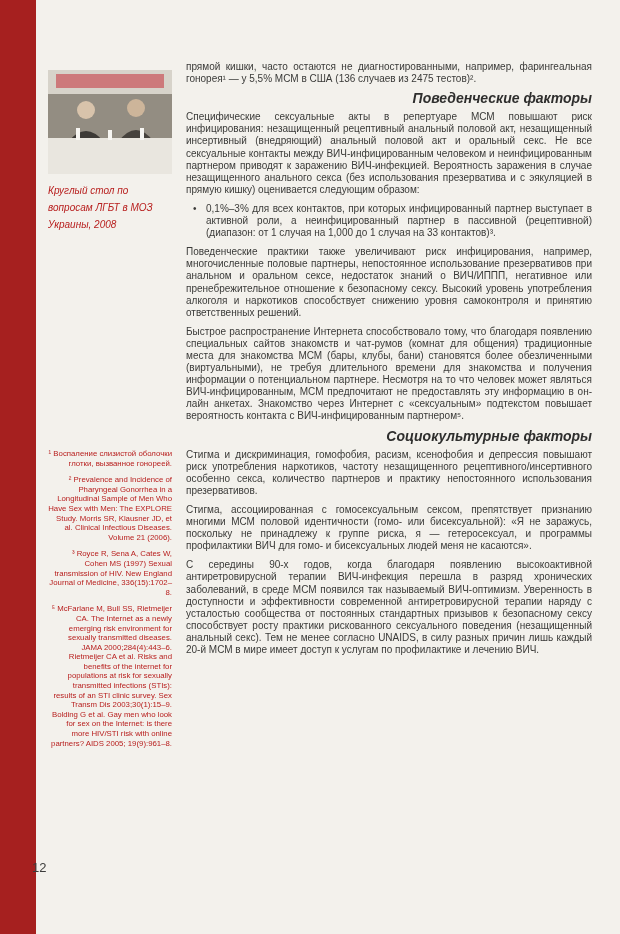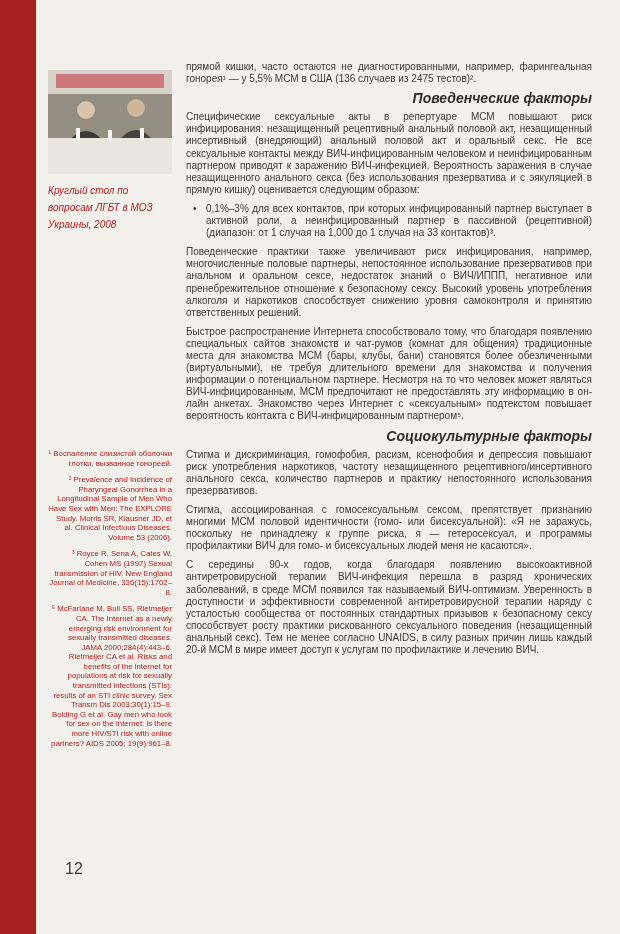--- a/index.html
+++ b/index.html
@@ -43,22 +43,22 @@
     left: 48px; top: 449px;
     width: 124px;
     font-size: 7.8px;
     line-height: 9.6px;
     color: #b8201f;
     text-align: right;
   }
   .footnotes p { margin-bottom: 7px; }
   .page-number {
     position: absolute;
-    left: 65px; top: 860px;
-    font-size: 16px;
+    left: 32px; top: 860px;
+    font-size: 13px;
     color: #3c3c3b;
   }
   .main {
     position: absolute;
     left: 186px; top: 61px;
     width: 406px;
     color: #3a3a38;
     font-size: 10px;
     line-height: 12.1px;
     text-align: justify;
@@ -110,21 +110,21 @@
       <rect x="28" y="58" width="4" height="12" fill="#f7f6f2"></rect>
       <rect x="60" y="60" width="4" height="10" fill="#f7f6f2"></rect>
       <rect x="92" y="58" width="4" height="12" fill="#f7f6f2"></rect>
     </svg>
   </div>
 
   <div class="caption">Круглый стол по вопросам ЛГБТ в МОЗ Украины, 2008</div>
 
   <div class="footnotes">
     <p>¹ Воспаление слизистой оболочки глотки, вызванное гонореей.</p>
-    <p>² Prevalence and Incidence of Pharyngeal Gonorrhea in a Longitudinal Sample of Men Who Have Sex with Men: The EXPLORE Study. Morris SR, Klausner JD, et al. Clinical Infectious Diseases. Volume 53 (2006).</p>
+    <p>² Prevalence and Incidence of Pharyngeal Gonorrhea in a Longitudinal Sample of Men Who Have Sex with Men: The EXPLORE Study. Morris SR, Klausner JD, et al. Clinical Infectious Diseases. Volume 21 (2006).</p>
     <p>³ Royce R, Sena A, Cates W, Cohen MS (1997) Sexual transmission of HIV. New England Journal of Medicine, 336(15):1702–8.</p>
     <p>⁵ McFarlane M, Bull SS, Rietmeijer CA. The Internet as a newly emerging risk environment for sexually transmitted diseases. JAMA 2000;284(4):443–6. Rietmeijer CA et al. Risks and benefits of the internet for populations at risk for sexually transmitted infections (STIs): results of an STI clinic survey. Sex Transm Dis 2003;30(1):15–9. Bolding G et al. Gay men who look for sex on the Internet: is there more HIV/STI risk with online partners? AIDS 2005; 19(9):961–8.</p>
   </div>
 
   <div class="page-number">12</div>
 
   <div class="main">
     <p>прямой кишки, часто остаются не диагностированными, например, фарингеальная гонорея¹ — у 5,5% МСМ в США (136 случаев из 2475 тестов)².</p>
 
     <h3>Поведенческие факторы</h3>
@@ -133,18 +133,18 @@
 
     <ul>
       <li>0,1%–3% для всех контактов, при которых инфицированный партнер выступает в активной роли, а неинфицированный партнер в пассивной (рецептивной) (диапазон: от 1 случая на 1,000 до 1 случая на 33 контактов)³.</li>
     </ul>
 
     <p>Поведенческие практики также увеличивают риск инфицирования, например, многочисленные половые партнеры, непостоянное использование презервативов при анальном и оральном сексе, недостаток знаний о ВИЧ/ИППП, негативное или пренебрежительное отношение к безопасному сексу. Высокий уровень употребления алкоголя и наркотиков способствует снижению уровня самоконтроля и принятию ответственных решений.</p>
     <p>Быстрое распространение Интернета способствовало тому, что благодаря появлению специальных сайтов знакомств и чат-румов (комнат для общения) традиционные места для знакомства МСМ (бары, клубы, бани) становятся более обезличенными (виртуальными), не требуя длительного времени для знакомства и получения информации о потенциальном партнере. Несмотря на то что человек может являться ВИЧ-инфицированным, МСМ предпочитают не предоставлять эту информацию в он-лайн анкетах. Знакомство через Интернет с «сексуальным» подтекстом повышает вероятность контакта с ВИЧ-инфицированным партнером⁵.</p>
 
     <h3>Социокультурные факторы</h3>
 
-    <p>Стигма и дискриминация, гомофобия, расизм, ксенофобия и депрессия повышают риск употребления наркотиков, частоту незащищенного рецептивного/инсертивного анального секса, количество партнеров и практику непостоянного использования презервативов.</p>
+    <p>Стигма и дискриминация, гомофобия, расизм, ксенофобия и депрессия повышают риск употребления наркотиков, частоту незащищенного рецептивного/инсертивного особенно секса, количество партнеров и практику непостоянного использования презервативов.</p>
     <p>Стигма, ассоциированная с гомосексуальным сексом, препятствует признанию многими МСМ половой идентичности (гомо- или бисексуальной): «Я не заражусь, поскольку не принадлежу к группе риска, я — гетеросексуал, и программы профилактики ВИЧ для гомо- и бисексуальных людей меня не касаются».</p>
     <p>С середины 90-х годов, когда благодаря появлению высокоактивной антиретровирусной терапии ВИЧ-инфекция перешла в разряд хронических заболеваний, в среде МСМ появился так называемый ВИЧ-оптимизм. Уверенность в доступности и эффективности современной антиретровирусной терапии наряду с усталостью сообщества от постоянных стандартных призывов к безопасному сексу способствует росту практики рискованного сексуального поведения (незащищенный анальный секс). Тем не менее согласно UNAIDS, в силу разных причин лишь каждый 20-й МСМ в мире имеет доступ к услугам по профилактике и лечению ВИЧ.</p>
   </div>
 
 </div>
 
 </body></html>

